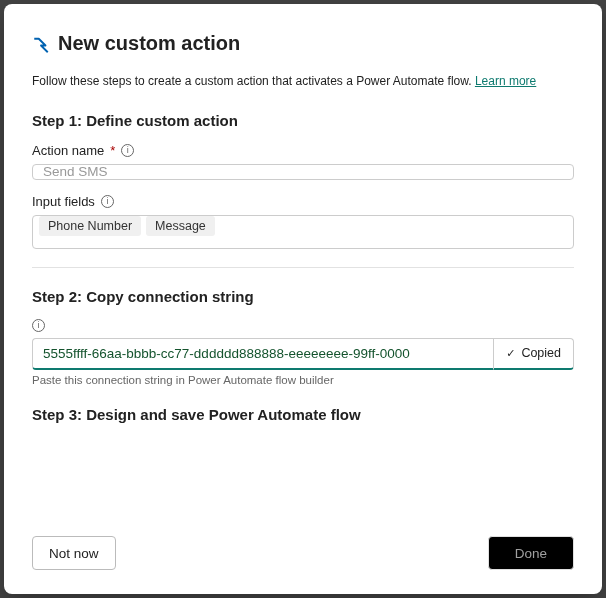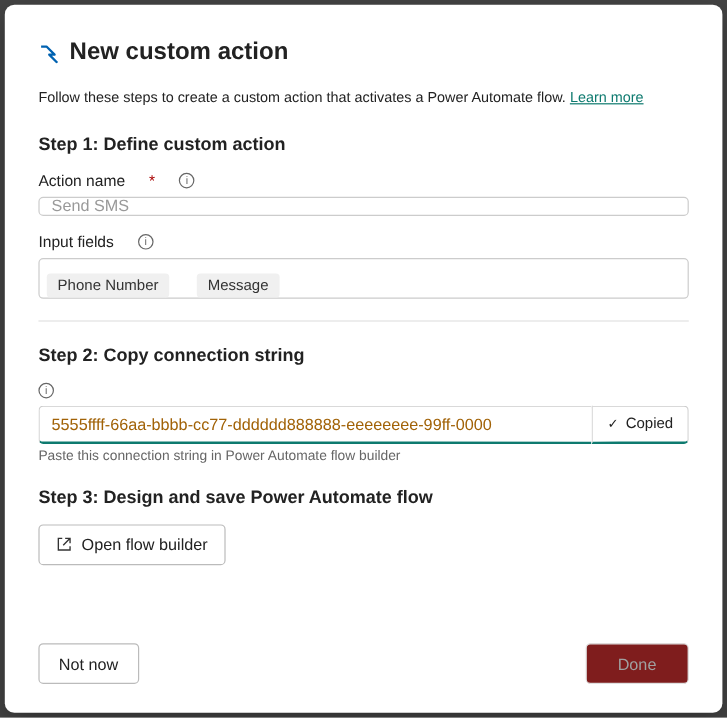--- a/index.html
+++ b/index.html
@@ -21,44 +21,44 @@
       padding: 28px 28px 24px 28px;
       display: flex;
       flex-direction: column;
     }
     .title-row { display: flex; align-items: center; gap: 8px; margin-bottom: 18px; }
     .title-icon { width: 18px; height: 18px; fill: #0062b1; color: #0062b1; flex-shrink: 0; }
     .dialog-title { font-size: 20px; font-weight: 600; color: #222; }
     .intro { font-size: 12px; color: #222; line-height: 1.4; margin-bottom: 22px; }
     .intro a { color: #0e7a6f; text-decoration: underline; }
     .step-heading { font-size: 15px; font-weight: 600; color: #222; margin-bottom: 14px; }
-    .field-label { font-size: 13px; color: #222; margin-bottom: 6px; display: flex; align-items: center; gap: 20px; }
+    .field-label { font-size: 13px; color: #222; margin-bottom: 6px; display: flex; align-items: center; gap: 6px; }
     .req { color: #a80000; }
     .info-icon { width: 13px; height: 13px; border: 1px solid #666; border-radius: 50%; display: inline-flex; align-items: center; justify-content: center; font-size: 9px; color: #666; font-style: normal; }
     .text-input {
       width: 100%;
       height: 16px;
       border: 1px solid #ccc;
       border-radius: 4px;
       padding: 0 10px;
       font-size: 13.5px;
       color: #222;
       margin-bottom: 14px;
     }
     .text-input::placeholder { color: #999; }
     .input-fields-row { display: flex; gap: 10px; margin-bottom: 12px; }
     .tags-container {
       flex: 1;
       height: 34px;
       border: 1px solid #ccc;
       border-radius: 4px;
       display: flex;
-      align-items: flex-end;
+      align-items: flex-start;
       padding: 0 6px;
-      gap: 23px;
+      gap: 5px;
     }
     .tag {
       background: #f0f0f0;
       border-radius: 3px;
       padding: 3px 9px;
       font-size: 12.5px;
       color: #333;
     }
     .add-btn {
       width: 92px;
@@ -73,21 +73,21 @@
     .divider { border: none; border-top: 1px solid #e2e2e2; margin: 6px 0 20px 0; }
     .conn-row { display: flex; gap: 0; margin-bottom: 4px; }
     .conn-input {
       flex: 1;
       height: 32px;
       border: 1px solid #ccc;
       border-right: none;
       border-radius: 4px 0 0 4px;
       padding: 0 10px;
       font-size: 13.5px;
-      color: #a16207;
+      color: #14532d;
       border-bottom: 2px solid #0e7a6f;
     }
     .copied-btn {
       height: 32px;
       border: 1px solid #ccc;
       border-radius: 0 4px 4px 0;
       background: #fff;
       padding: 0 12px;
       display: flex;
       align-items: center;
@@ -120,21 +120,21 @@
       background: #fff;
       padding: 0 16px;
       font-size: 13.5px;
       color: #222;
       cursor: pointer;
     }
     .done-btn {
       height: 34px;
       border: 1px solid #e0e0e0;
       border-radius: 4px;
-      background: #7f1d1d;
+      background: #000000;
       padding: 0 26px;
       font-size: 13.5px;
       color: #a0a0a0;
       cursor: default;
     }
   </style>
 </head>
 <body>
 
 <div class="dialog">
@@ -180,27 +180,19 @@
   <div class="conn-row">
     <input class="conn-input" readonly="" value="5555ffff-66aa-bbbb-cc77-dddddd888888-eeeeeeee-99ff-0000" style="">
     <button class="copied-btn">
       <span class="check">✓</span>
       <span>Copied</span>
     </button>
   </div>
   <div class="helper-text">Paste this connection string in Power Automate flow builder</div>
 
   <h2 class="step-heading">Step 3: Design and save Power Automate flow</h2>
-  <div>
-    <button class="flow-btn">
-      <svg class="open-ext-icon" viewBox="0 0 16 16">
-        <path d="M6 2 H2 V14 H14 V10 M9 2 H14 V7 M14 2 L7 9" stroke="#333" stroke-width="1.4" fill="none"></path>
-      </svg>
-      <span>Open flow builder</span>
-    </button>
-  </div>
 
   <div class="footer">
     <button class="not-now-btn">Not now</button>
     <button class="done-btn" disabled="">Done</button>
   </div>
 
 </div>
 
 </body></html>

